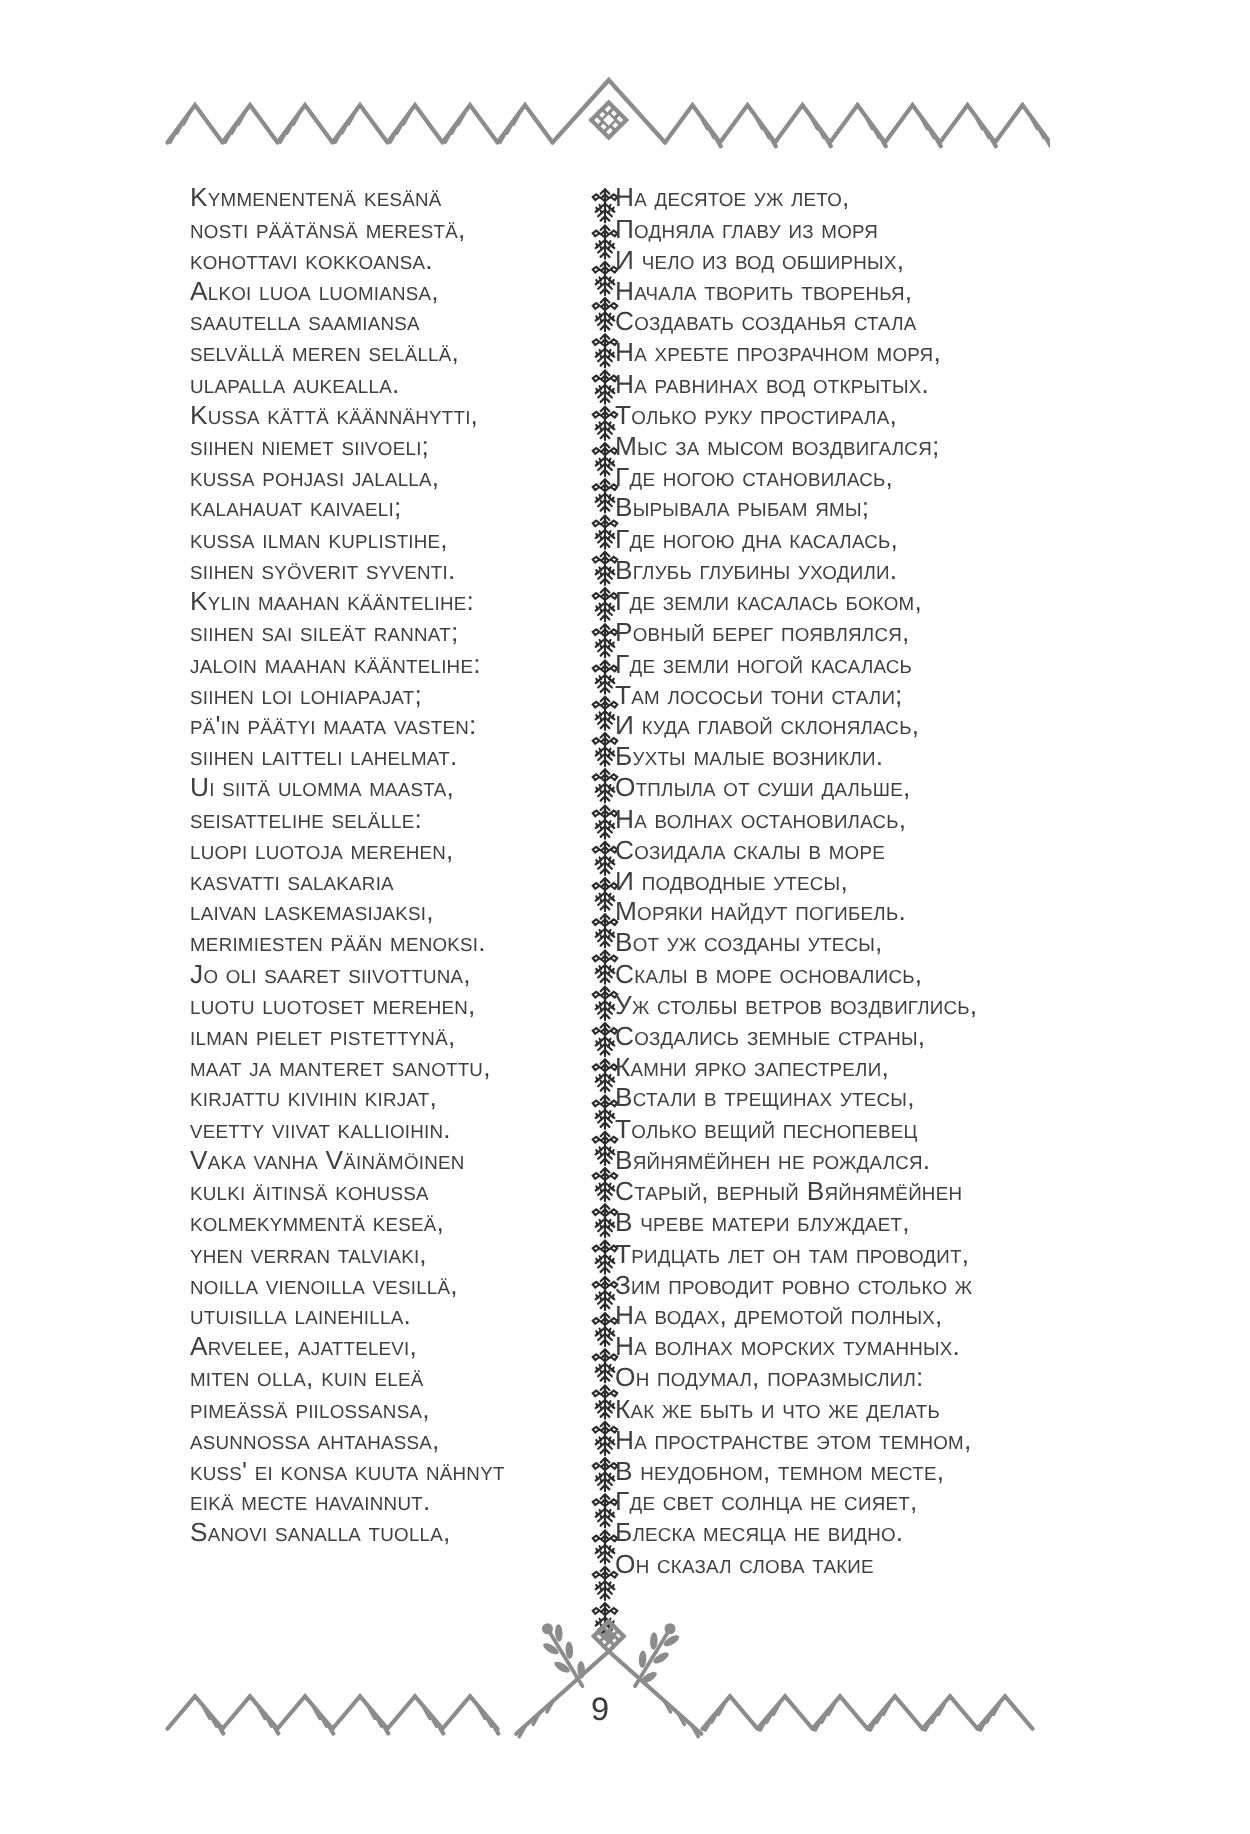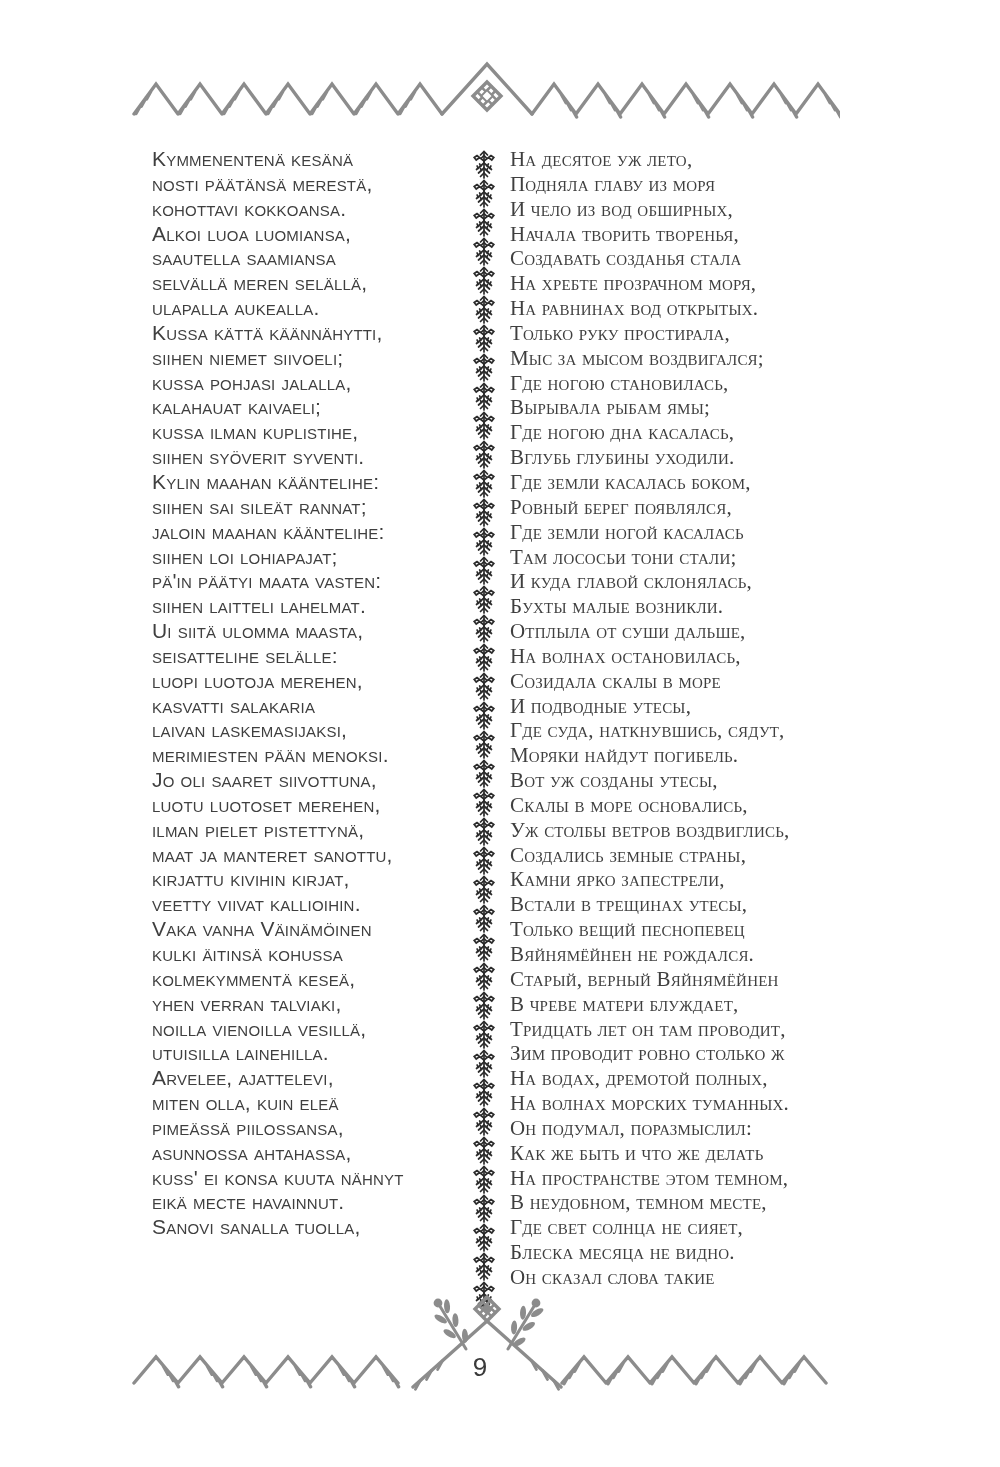--- a/index.html
+++ b/index.html
@@ -11,21 +11,21 @@
     font-family:"Liberation Sans",sans-serif;
   }
   .ornament-svg{position:absolute;display:block;}
   #top-border{left:120px;top:56px;width:720px;height:80px;}
   #bottom-border{left:120px;top:1287px;width:720px;height:112px;}
   .verse-col{
     position:absolute;top:147px;
     display:flex;flex-direction:column;
   }
   #finnish-col{left:152px;width:330px;}
-  #russian-col{left:510px;width:370px;font-family:Liberation Serif, serif;}
+  #russian-col{left:492px;width:370px;}
   .line{
     font-size:21px;
     line-height:24.85px;
     font-variant:small-caps;
     letter-spacing:.2px;
     color:#3f3f3f;
     white-space:nowrap;
   }
   #divider-col{
     position:absolute;left:470px;top:150px;
@@ -270,21 +270,20 @@
       <div class="line">Где земли касалась боком,</div>
       <div class="line">Ровный берег появлялся,</div>
       <div class="line">Где земли ногой касалась</div>
       <div class="line">Там лососьи тони стали;</div>
       <div class="line">И куда главой склонялась,</div>
       <div class="line">Бухты малые возникли.</div>
       <div class="line">Отплыла от суши дальше,</div>
       <div class="line">На волнах остановилась,</div>
       <div class="line">Созидала скалы в море</div>
       <div class="line">И подводные утесы,</div>
-      <div class="line">Где суда, наткнувшись, сядут,</div>
       <div class="line">Моряки найдут погибель.</div>
       <div class="line">Вот уж созданы утесы,</div>
       <div class="line">Скалы в море основались,</div>
       <div class="line">Уж столбы ветров воздвиглись,</div>
       <div class="line">Создались земные страны,</div>
       <div class="line">Камни ярко запестрели,</div>
       <div class="line">Встали в трещинах утесы,</div>
       <div class="line">Только вещий песнопевец</div>
       <div class="line">Вяйнямёйнен не рождался.</div>
       <div class="line">Старый, верный Вяйнямёйнен</div>

